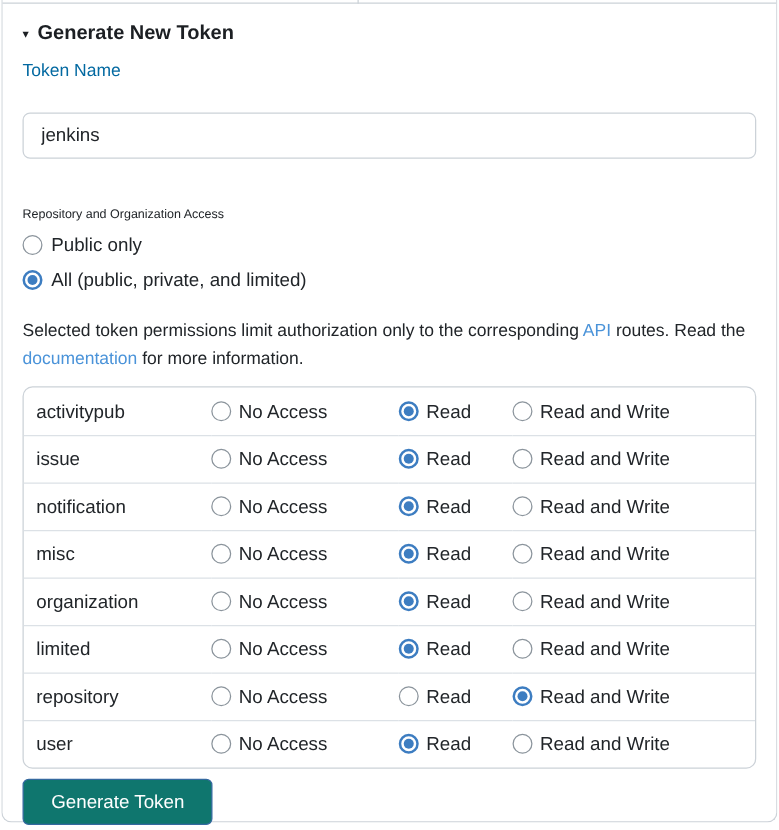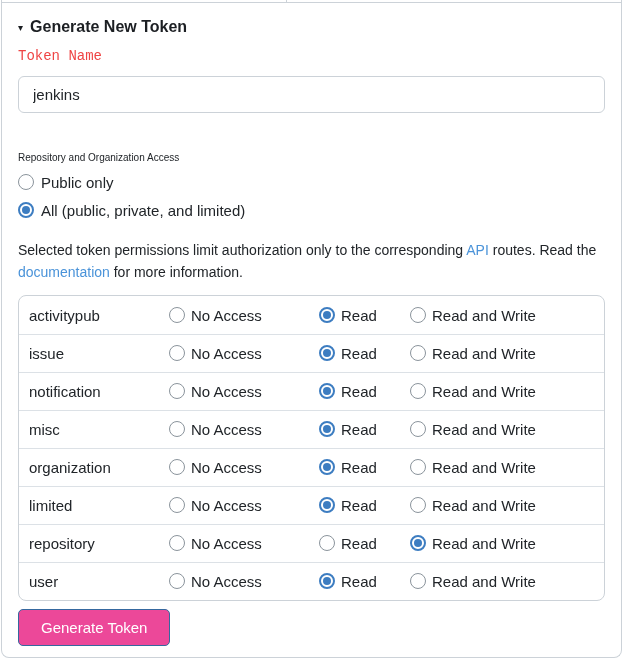--- a/index.html
+++ b/index.html
@@ -13,23 +13,23 @@
     position: relative; margin: 0 1px; width: 621px; height: 658px;
     border-left: 1px solid #ccd2d8; border-right: 1px solid #ccd2d8;
     border-bottom: 1px solid #ccd2d8; border-radius: 0 0 8px 8px;
     background: #fff;
   }
   .prev-strip { height: 3px; border-bottom: 1px solid #ccd2d8; position: relative; }
   .prev-tick { position: absolute; left: 284px; top: 0; width: 1px; height: 3px; background: #ccd2d8; }
   .panel-body { padding: 0 16px; }
   .section-header { margin-top: 15px; font-size: 16px; font-weight: 700; color: #1c1f23; display: flex; align-items: center; cursor: pointer; }
   .caret { font-size: 10px; margin-right: 7px; color: #1c1f23; }
-  .field-label { margin-top: 12px; font-size: 14px; color: #ef4444; font-family: Liberation Mono, monospace; }
+  .field-label { margin-top: 12px; font-size: 14px; color: #0369a1; }
   .text-input {
-    margin-top: 12px; width: 100%; height: 37px; border: 1px solid #ccd2d8;
+    margin-top: 26px; width: 100%; height: 37px; border: 1px solid #ccd2d8;
     border-radius: 6px; padding: 0 14px; font-size: 15px; color: #212529;
     font-family: inherit; outline: none; background: #fff;
   }
   .scope-label { margin-top: 39px; font-size: 10px; }
   .radio-row { margin-top: 11px; display: flex; align-items: flex-start; gap: 7px; font-weight: 500; font-size: 15px; cursor: pointer; }
   .radio {
     display: inline-flex; align-items: center; justify-content: center;
     width: 16px; height: 16px; flex: none; border-radius: 50%;
     border: 1px solid #8b949c; background: #fff;
   }
@@ -39,21 +39,21 @@
   .desc a { color: #4a93d9; text-decoration: none; cursor: pointer; }
   .perm-table {
     margin-top: 12px; width: 100%; border-collapse: separate; border-spacing: 0;
     border: 1px solid #ccd2d8; border-radius: 8px; table-layout: fixed;
   }
   .perm-table td { height: 38px; border-top: 1px solid #dce1e6; vertical-align: middle; font-size: 15px; padding: 0; }
   .perm-table tr:first-child td { border-top: none; }
   td.perm-name { padding-left: 10px; font-weight: 400; }
   .cell-radio { display: flex; gap: 6px; font-weight: 400; cursor: pointer; }
   .primary-btn {
-    margin-top: 8px; height: 37px; padding: 0 22px; background: #ec4899;
+    margin-top: 8px; height: 37px; padding: 0 22px; background: #0f766e;
     color: #ffffff; border: 1px solid #35699f; border-radius: 5px;
     font-size: 15px; font-family: inherit; cursor: pointer;
   }
 </style>
 </head>
 <body>
 
 <div class="panel">
   <div class="prev-strip">
     <div class="prev-tick"></div>

